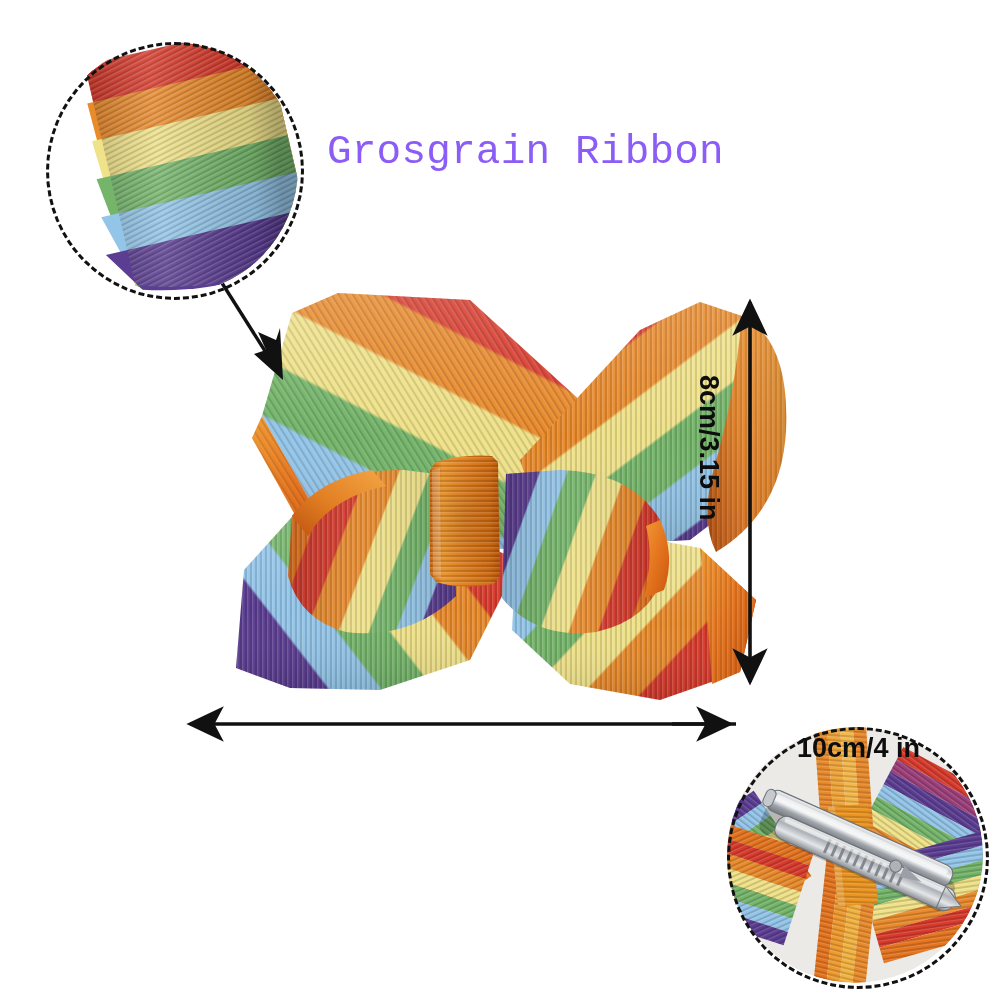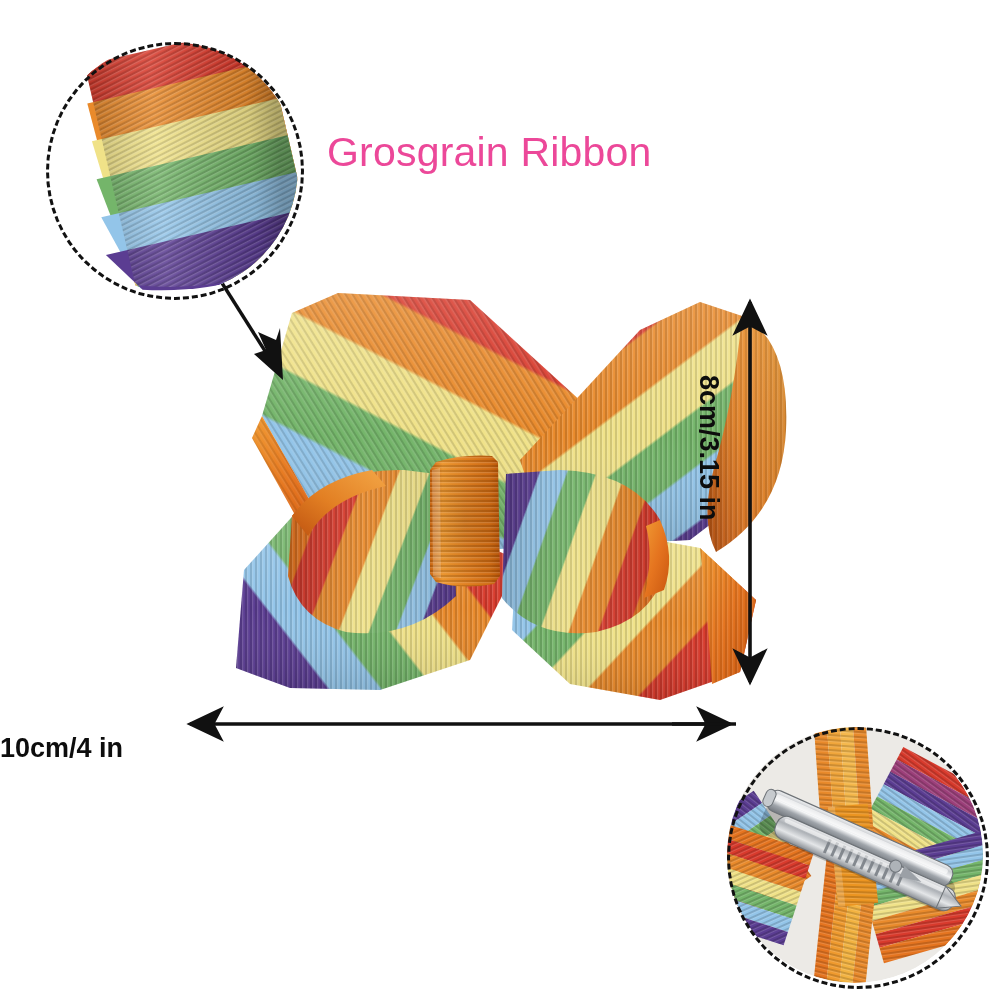--- a/index.html
+++ b/index.html
@@ -15,23 +15,23 @@
     position: relative;
     width: 1000px;
     height: 1000px;
     background: #ffffff;
     overflow: hidden;
   }
   .abs { position: absolute; }
 
   
   .label-text {
-    font-family: Liberation Sans, sans-serif;
+    font-family: Liberation Mono, monospace;
     font-weight: 400;
-    color: #ec4899;
+    color: #8b5cf6;
     letter-spacing: 0.2px;
     white-space: nowrap;
   }
   #grosgrain-label {
     left: 327px;
     top: 128px;
     font-size: 41px;
     line-height: 48px;
   }
   #alligator-label {
@@ -44,21 +44,21 @@
     font-family: "Liberation Sans", sans-serif;
     font-weight: 700;
     color: #0d0d0d;
     white-space: nowrap;
     font-size: 27px;
   }
   #width-dim-label {
     left: 0px;
     top: 733px;
     width: 920px;
-    text-align: left;
+    text-align: right;
   }
   #height-dim-label {
     left: 724px;
     top: 375px;
     width: 210px;
     transform: rotate(90deg);
     transform-origin: 0 0;
     text-align: left;
   }
 

